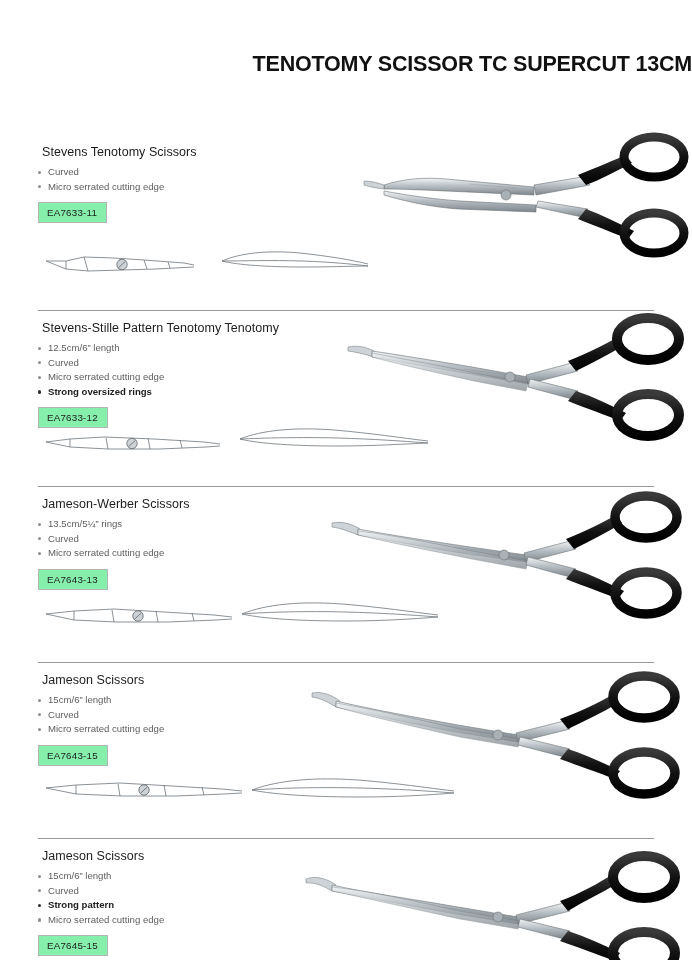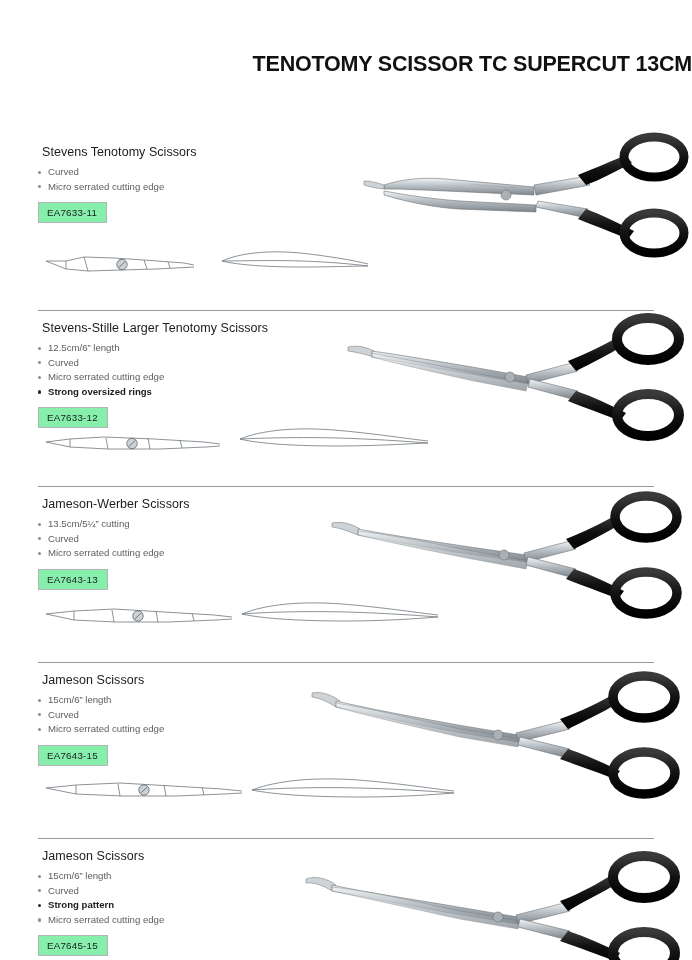--- a/index.html
+++ b/index.html
@@ -176,21 +176,21 @@
             <ellipse cx="334" cy="24" rx="30" ry="20" fill="none" stroke="url(#bk1)" stroke-width="9"></ellipse>
             <ellipse cx="334" cy="100" rx="30" ry="20" fill="none" stroke="url(#bk1)" stroke-width="9"></ellipse>
 
             <path d="M150 51 L196 55" stroke="#8d9499" stroke-width="0.5" opacity="0.8"></path>
           </svg>
         </div>
       </div>
     </div>
 
     <div class="product">
-      <h2 class="product-title">Stevens-Stille Larger Tenotomy Scissors</h2>
+      <h2 class="product-title">Stevens-Stille Pattern Tenotomy Tenotomy</h2>
       <ul class="features">
         <li>12.5cm/6” length</li>
         <li>Curved</li>
         <li>Micro serrated cutting edge</li>
         <li class="bold">Strong oversized rings</li>
       </ul>
       <div class="code-box">EA7633-12</div>
 
       <div class="figs">
         <div class="fig tip-fig" style="left:6px; top:113px;">
@@ -244,21 +244,21 @@
             <ellipse cx="334" cy="104" rx="31" ry="21" fill="none" stroke="url(#bk2)" stroke-width="10"></ellipse>
             <path d="M150 58 L192 64" stroke="#8d9499" stroke-width="0.5" opacity="0.8"></path>
           </svg>
         </div>
       </div>
     </div>
 
     <div class="product">
       <h2 class="product-title">Jameson-Werber Scissors</h2>
       <ul class="features">
-        <li>13.5cm/5¼” cutting</li>
+        <li>13.5cm/5¼” rings</li>
         <li>Curved</li>
         <li>Micro serrated cutting edge</li>
       </ul>
       <div class="code-box">EA7643-13</div>
 
       <div class="figs">
         <div class="fig tip-fig" style="left:6px; top:110px;">
           <svg width="190" height="34" viewBox="0 0 190 34">
             <g fill="none" stroke="#6e767c" stroke-width="0.8">
               <path d="M2 13 L30 10 L70 8 L120 11 L170 14 L188 16"></path>

